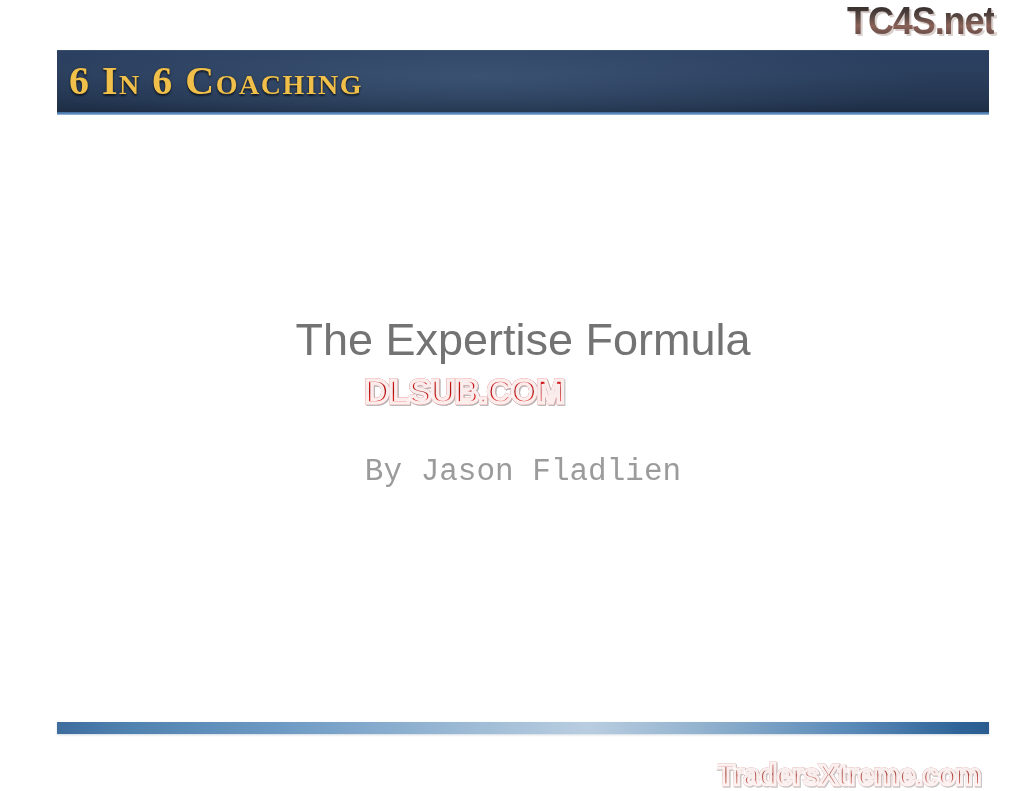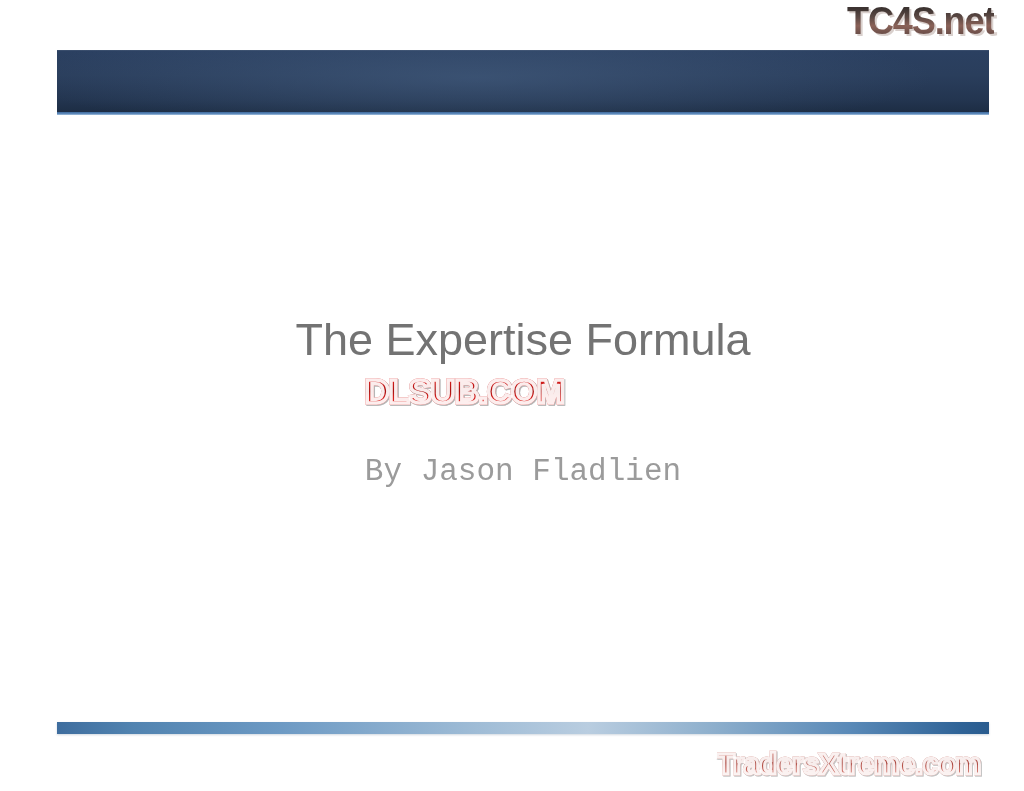--- a/index.html
+++ b/index.html
@@ -190,32 +190,34 @@
                 #d98c84 0%, #c4655c 22%, #a8443c 45%,
                 #c05d54 60%, #d98279 80%, #b0504a 100%);
     -webkit-background-clip: text;
     background-clip: text;
     color: transparent;
     -webkit-text-fill-color: transparent;
     paint-order: stroke fill;
     -webkit-text-stroke: 3px rgba(255,255,255,0.9);
     filter: drop-shadow(1px 1.5px 0.6px rgba(140,140,140,0.5));
     white-space: nowrap;
+    margin-top: 11px;
   }
 </style>
 </head>
 <body>
 
 <div id="slide">
 
   <div class="wm-topright-shadow">TC4S.net</div>
   <div class="wm-topright">TC4S.net</div>
 
   <div class="header-banner"></div>
   <div class="header-banner-underline"></div>
+  <div class="header-title">6 In 6 Coaching</div>
 
   <div class="slide-title">The Expertise Formula</div>
 
   <div class="wm-center"><span>DLSUB.COM</span></div>
 
   <div class="slide-subtitle">By Jason Fladlien</div>
 
   <div class="bottom-bar"></div>
 
   <div class="wm-bottomright"><span>TradersXtreme.com</span></div>

